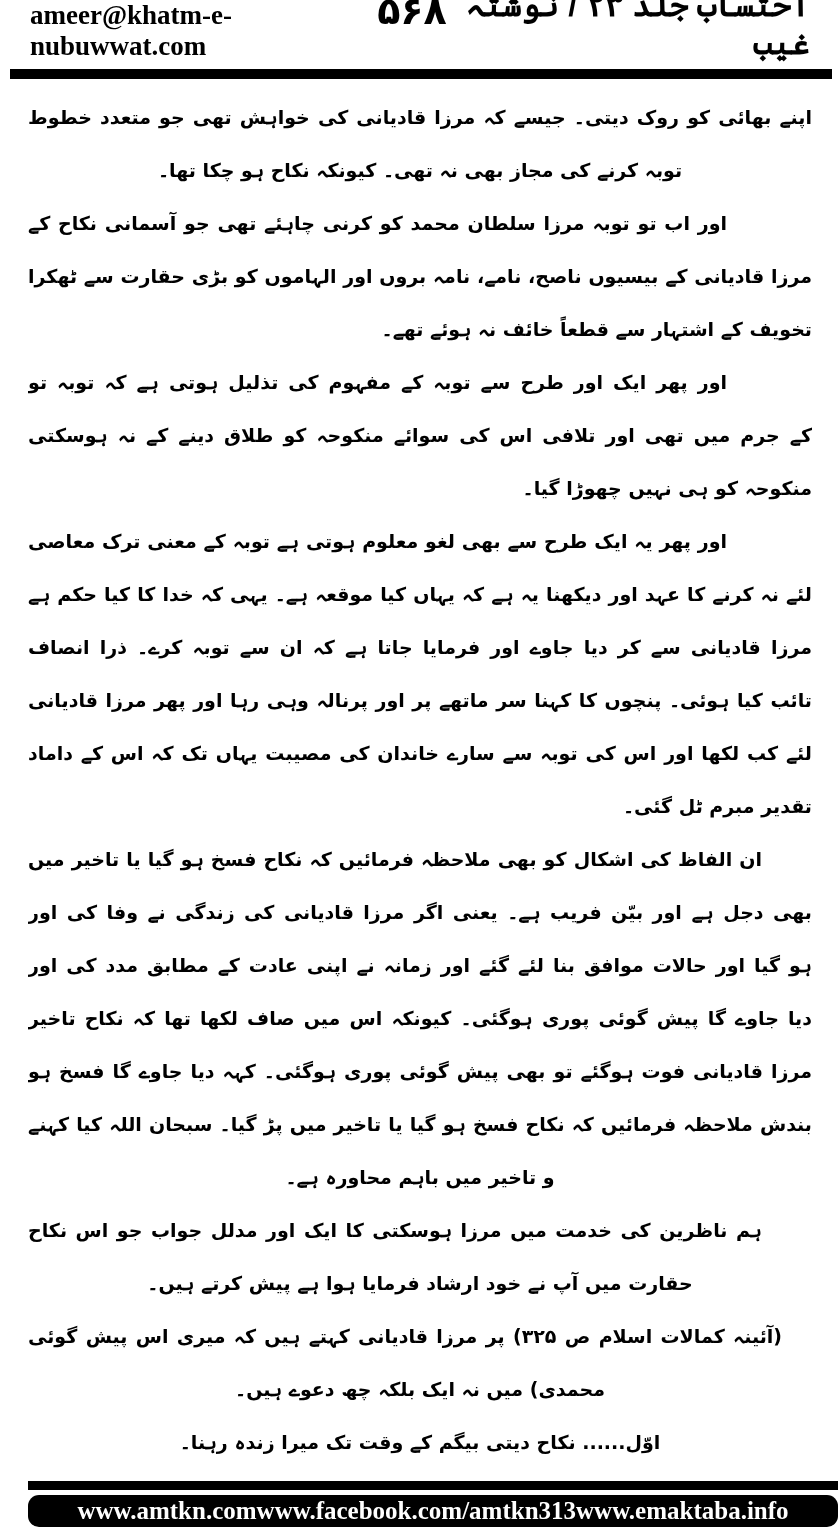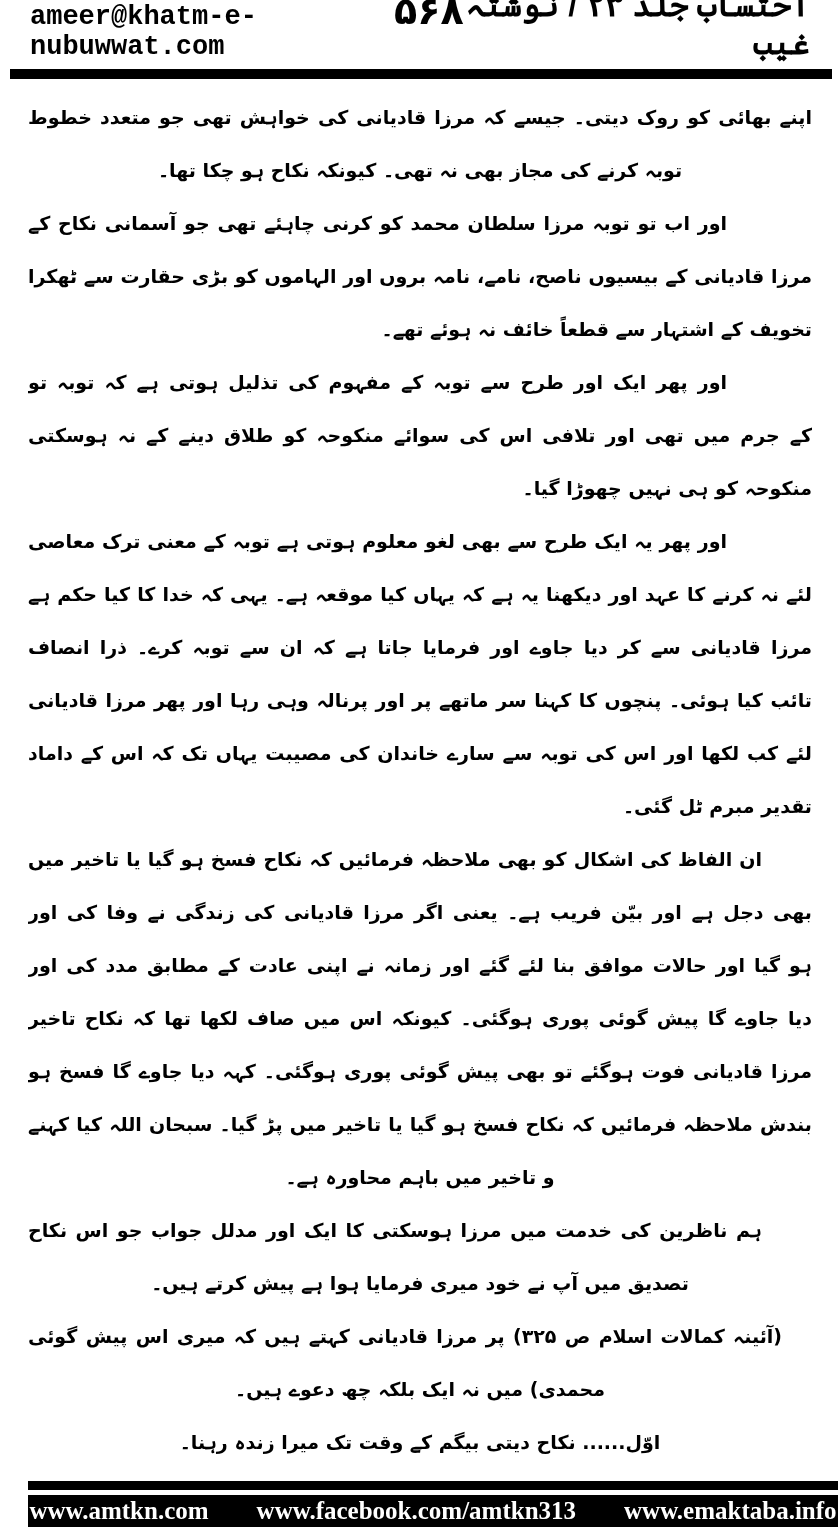--- a/index.html
+++ b/index.html
@@ -12,21 +12,21 @@
     font-family:"DejaVu Sans",sans-serif;
     overflow:hidden;
   }
   
   .header{
     display:flex;justify-content:space-between;align-items:flex-end;
     padding:10px 30px 0 30px;height:52px;
   }
   .header-left{display:flex;align-items:baseline;gap:22px;}
   .header-email{
-    font-family:Liberation Mono, monospace;
+    font-family:Liberation Serif, serif;
     font-weight:bold;font-size:27px;letter-spacing:0px;
   }
   .page-number{
     font-weight:bold;font-size:38px;line-height:1;
     font-family:"DejaVu Sans",sans-serif;
   }
   .book-title{
     direction:rtl;font-weight:bold;font-size:32px;
     font-family:Liberation Sans, sans-serif;
   }
@@ -53,22 +53,22 @@
   
   .footer{
     position:absolute;left:0;right:0;bottom:13px;
   }
   .footer-divider{
     height:9px;background:#000;margin:0 2px 5px 28px;
   }
   .footer-links{
     height:32px;background:#000;color:#fff;
     margin:0 2px 0 28px;
-    display:flex;justify-content:center;align-items:center;gap:48px;
-    font-family:"Liberation Serif",serif;font-weight:bold;font-size:25px;
+    display:flex;justify-content:center;align-items:center;
+    font-family:"Liberation Serif",serif;font-weight:bold;font-size:25px;border-radius:11px;
   }
 </style>
 </head>
 <body>
 
 <div class="page">
 
   <div class="header">
     <div class="header-left">
       <span class="header-email">ameer@khatm-e-nubuwwat.com</span>
@@ -96,21 +96,21 @@
       <div class="line j">لئے کب لکھا اور اس کی توبہ سے سارے خاندان کی مصیبت یہاں تک کہ اس کے داماد سلطان محمد کی</div>
       <div class="line r">تقدیر مبرم ٹل گئی۔</div>
       <div class="line j ind2">ان الفاظ کی اشکال کو بھی ملاحظہ فرمائیں کہ نکاح فسخ ہو گیا یا تاخیر میں پڑ گیا۔ اس میں</div>
       <div class="line j">بھی دجل ہے اور بیّن فریب ہے۔ یعنی اگر مرزا قادیانی کی زندگی نے وفا کی اور سلطان محمد فوت</div>
       <div class="line j">ہو گیا اور حالات موافق بنا لئے گئے اور زمانہ نے اپنی عادت کے مطابق مدد کی اور نکاح ہو گیا تو کہہ</div>
       <div class="line j">دیا جاوے گا پیش گوئی پوری ہوگئی۔ کیونکہ اس میں صاف لکھا تھا کہ نکاح تاخیر میں پڑ گیا اور اگر</div>
       <div class="line j">مرزا قادیانی فوت ہوگئے تو بھی پیش گوئی پوری ہوگئی۔ کہہ دیا جاوے گا فسخ ہو گیا۔ ذرا الفاظ کی</div>
       <div class="line j">بندش ملاحظہ فرمائیں کہ نکاح فسخ ہو گیا یا تاخیر میں پڑ گیا۔ سبحان اللہ کیا کہنے ہیں۔ اچھی کہی گویا فسخ</div>
       <div class="line c">و تاخیر میں باہم محاورہ ہے۔</div>
       <div class="line j ind2">ہم ناظرین کی خدمت میں مرزا ہوسکتی کا ایک اور مدلل جواب جو اس نکاح کے</div>
-      <div class="line c">تصدیق میں آپ نے خود میری فرمایا ہوا ہے پیش کرتے ہیں۔</div>
+      <div class="line c">حقارت میں آپ نے خود ارشاد فرمایا ہوا ہے پیش کرتے ہیں۔</div>
       <div class="line j ind3">(آئینہ کمالات اسلام ص ۳۲۵) پر مرزا قادیانی کہتے ہیں کہ میری اس پیش گوئی (نکاح</div>
       <div class="line c">محمدی) میں نہ ایک بلکہ چھ دعوے ہیں۔</div>
       <div class="line c">اوّل...... نکاح دیتی بیگم کے وقت تک میرا زندہ رہنا۔</div>
     </div>
 
   <div class="footer">
     <div class="footer-divider"></div>
     <div class="footer-links">
 
     <span>www.amtkn.com</span>

